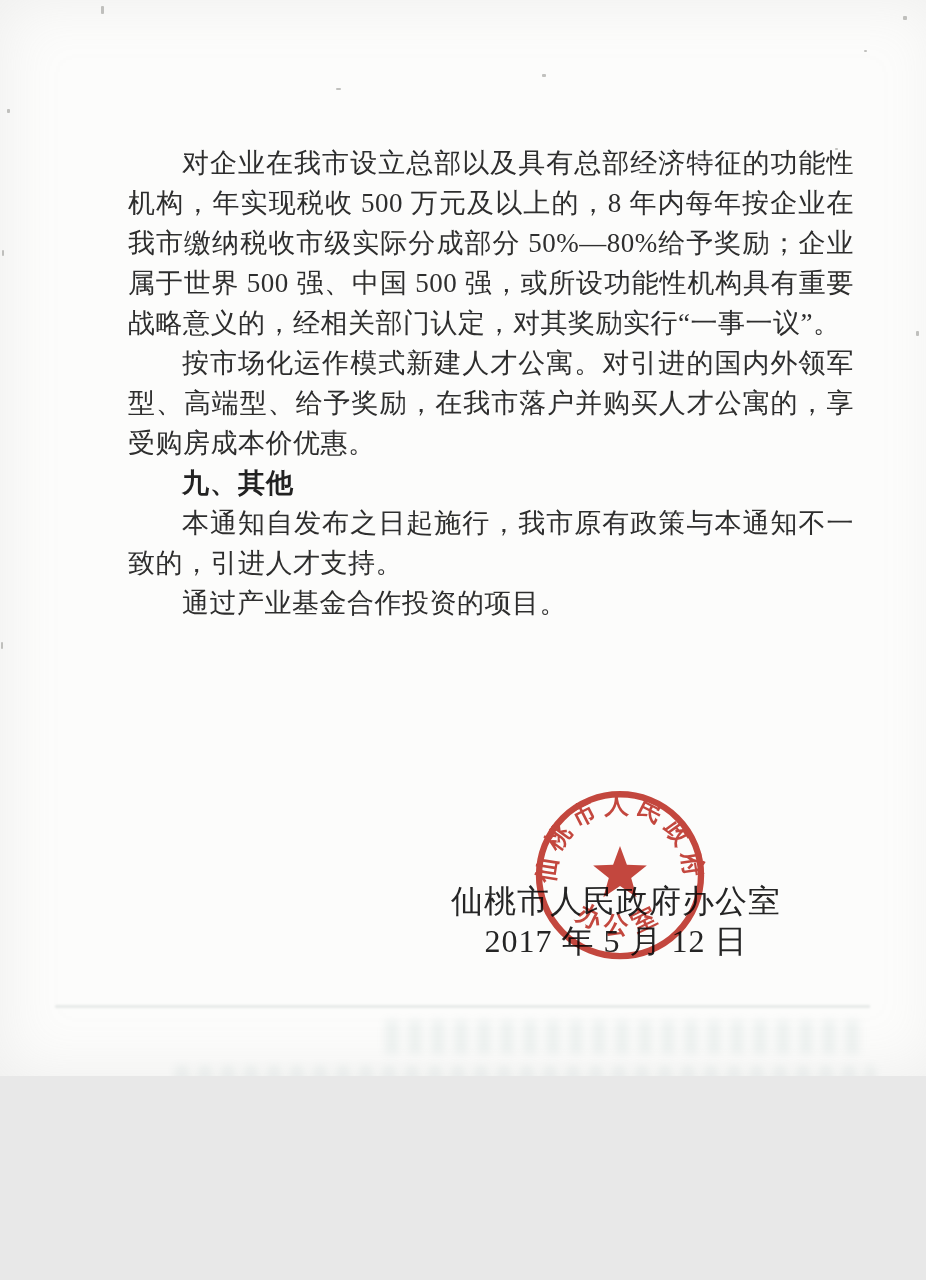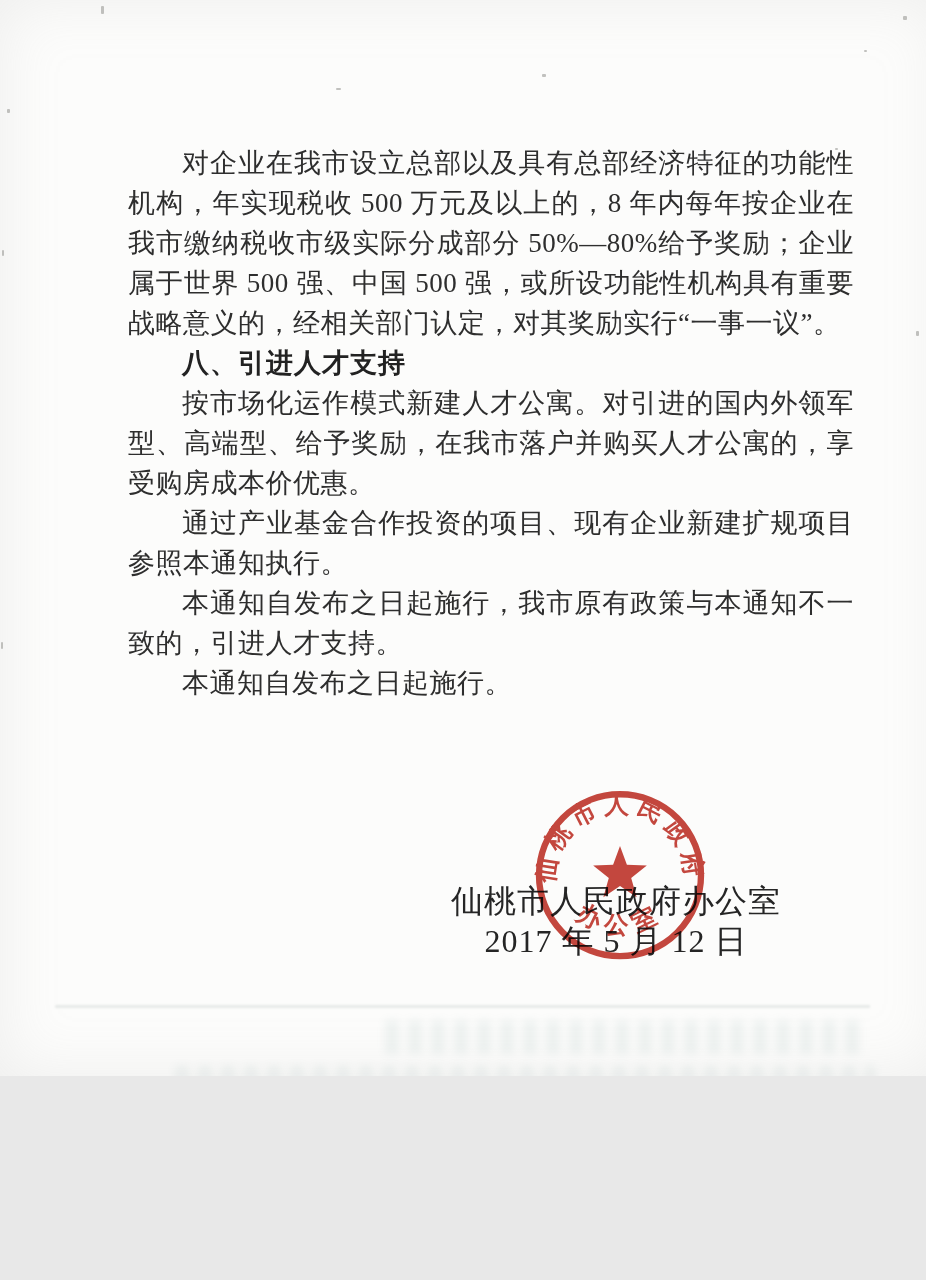--- a/index.html
+++ b/index.html
@@ -79,25 +79,24 @@
   .sp11{ left:835px; top:148px;  width:3px; height:2px; }
   .sp12{ left:890px; top:1238px; width:4px; height:3px; }
 </style>
 </head>
 <body>
 
 <div class="page">
 
   <main class="content">
     <p class="body-p">对企业在我市设立总部以及具有总部经济特征的功能性机构，年实现税收 500 万元及以上的，8 年内每年按企业在我市缴纳税收市级实际分成部分 50%—80%给予奖励；企业属于世界 500 强、中国 500 强，或所设功能性机构具有重要战略意义的，经相关部门认定，对其奖励实行“一事一议”。</p>
-    <h2 class="heading">八、引进人才支持</h2>
     <p class="body-p">按市场化运作模式新建人才公寓。对引进的国内外领军型、高端型、给予奖励，在我市落户并购买人才公寓的，享受购房成本价优惠。</p>
-    <p class="body-p">通过产业基金合作投资的项目、现有企业新建扩规项目参照本通知执行。</p>
+    <h2 class="heading">九、其他</h2>
     <p class="body-p">本通知自发布之日起施行，我市原有政策与本通知不一致的，引进人才支持。</p>
-    <p class="body-p">本通知自发布之日起施行。</p>
+    <p class="body-p">通过产业基金合作投资的项目。</p>
   </main>
 
   <div class="signature">
     <p class="sig-line">仙桃市人民政府办公室</p>
     <p class="sig-line">2017 年 5 月 12 日</p>
   </div>
 
   <svg class="seal" viewBox="0 0 200 200" aria-hidden="true">
     <circle cx="100" cy="98" r="89" fill="none" stroke="#c23a30" stroke-width="7"></circle>
     <polygon fill="#c23a30" points="100,66 107.6,86.5 129.5,87.3 112.3,101.0 118.3,122.3 100,109.9 81.7,122.3 87.7,101.0 70.5,87.3 92.4,86.5"></polygon>

